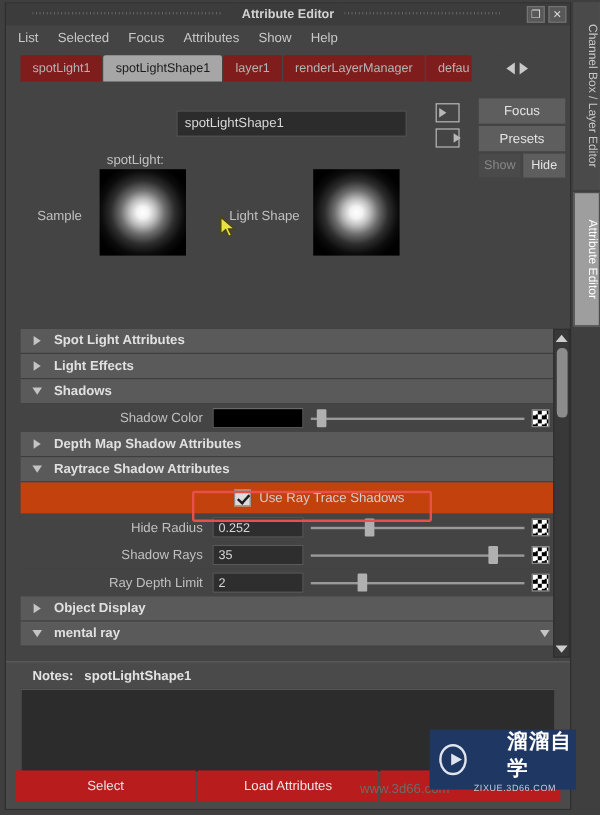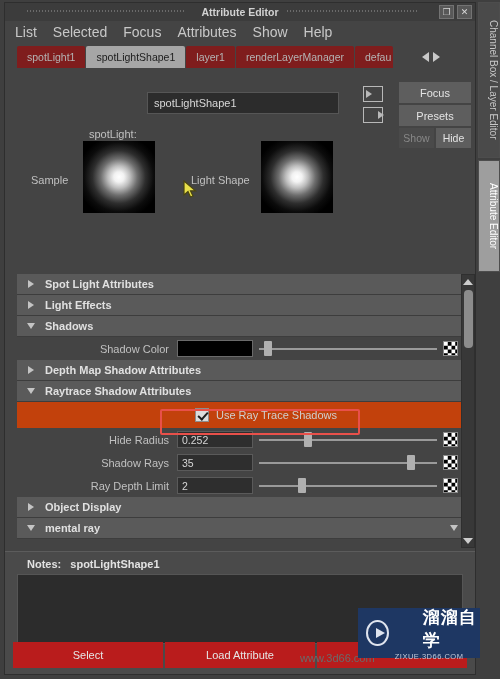--- a/index.html
+++ b/index.html
@@ -59,21 +59,21 @@
 
   
   .menubar {
     height: 22px;
     display: flex; align-items: center;
     padding-left: 10px;
     gap: 16px;
     background: #444444;
   }
   .menu-item {
-    color: #c8c8c8; font-size: 14px;
+    color: #c8c8c8; font-size: 11px;
   }
 
   
   .tabbar {
     position: relative;
     height: 22px;
     margin: 3px 0 0 12px;
     display: flex; align-items: stretch;
     background: #444444;
   }
@@ -553,21 +553,21 @@
     </div>
 
     <div class="notes-wrap">
       <div class="notes-head">
         <span>Notes:</span>
         <span style="margin-left:6px">spotLightShape1</span>
       </div>
       <div class="notes-box"></div>
       <div class="footer">
         <div class="fbtn">Select</div>
-        <div class="fbtn">Load Attribute</div>
+        <div class="fbtn">Load Attributes</div>
         <div class="fbtn"></div>
       </div>
     </div>
 
   </div>
 
   <svg class="cursor-icon" width="18" height="20" viewBox="0 0 18 20">
     <path d="M2 1 L2 15 L6 11.5 L8.5 17 L11 16 L8.5 10.8 L13.5 10.8 Z" fill="#e8e04a" stroke="#4a4510" stroke-width="1.2"></path>
   </svg>
 

